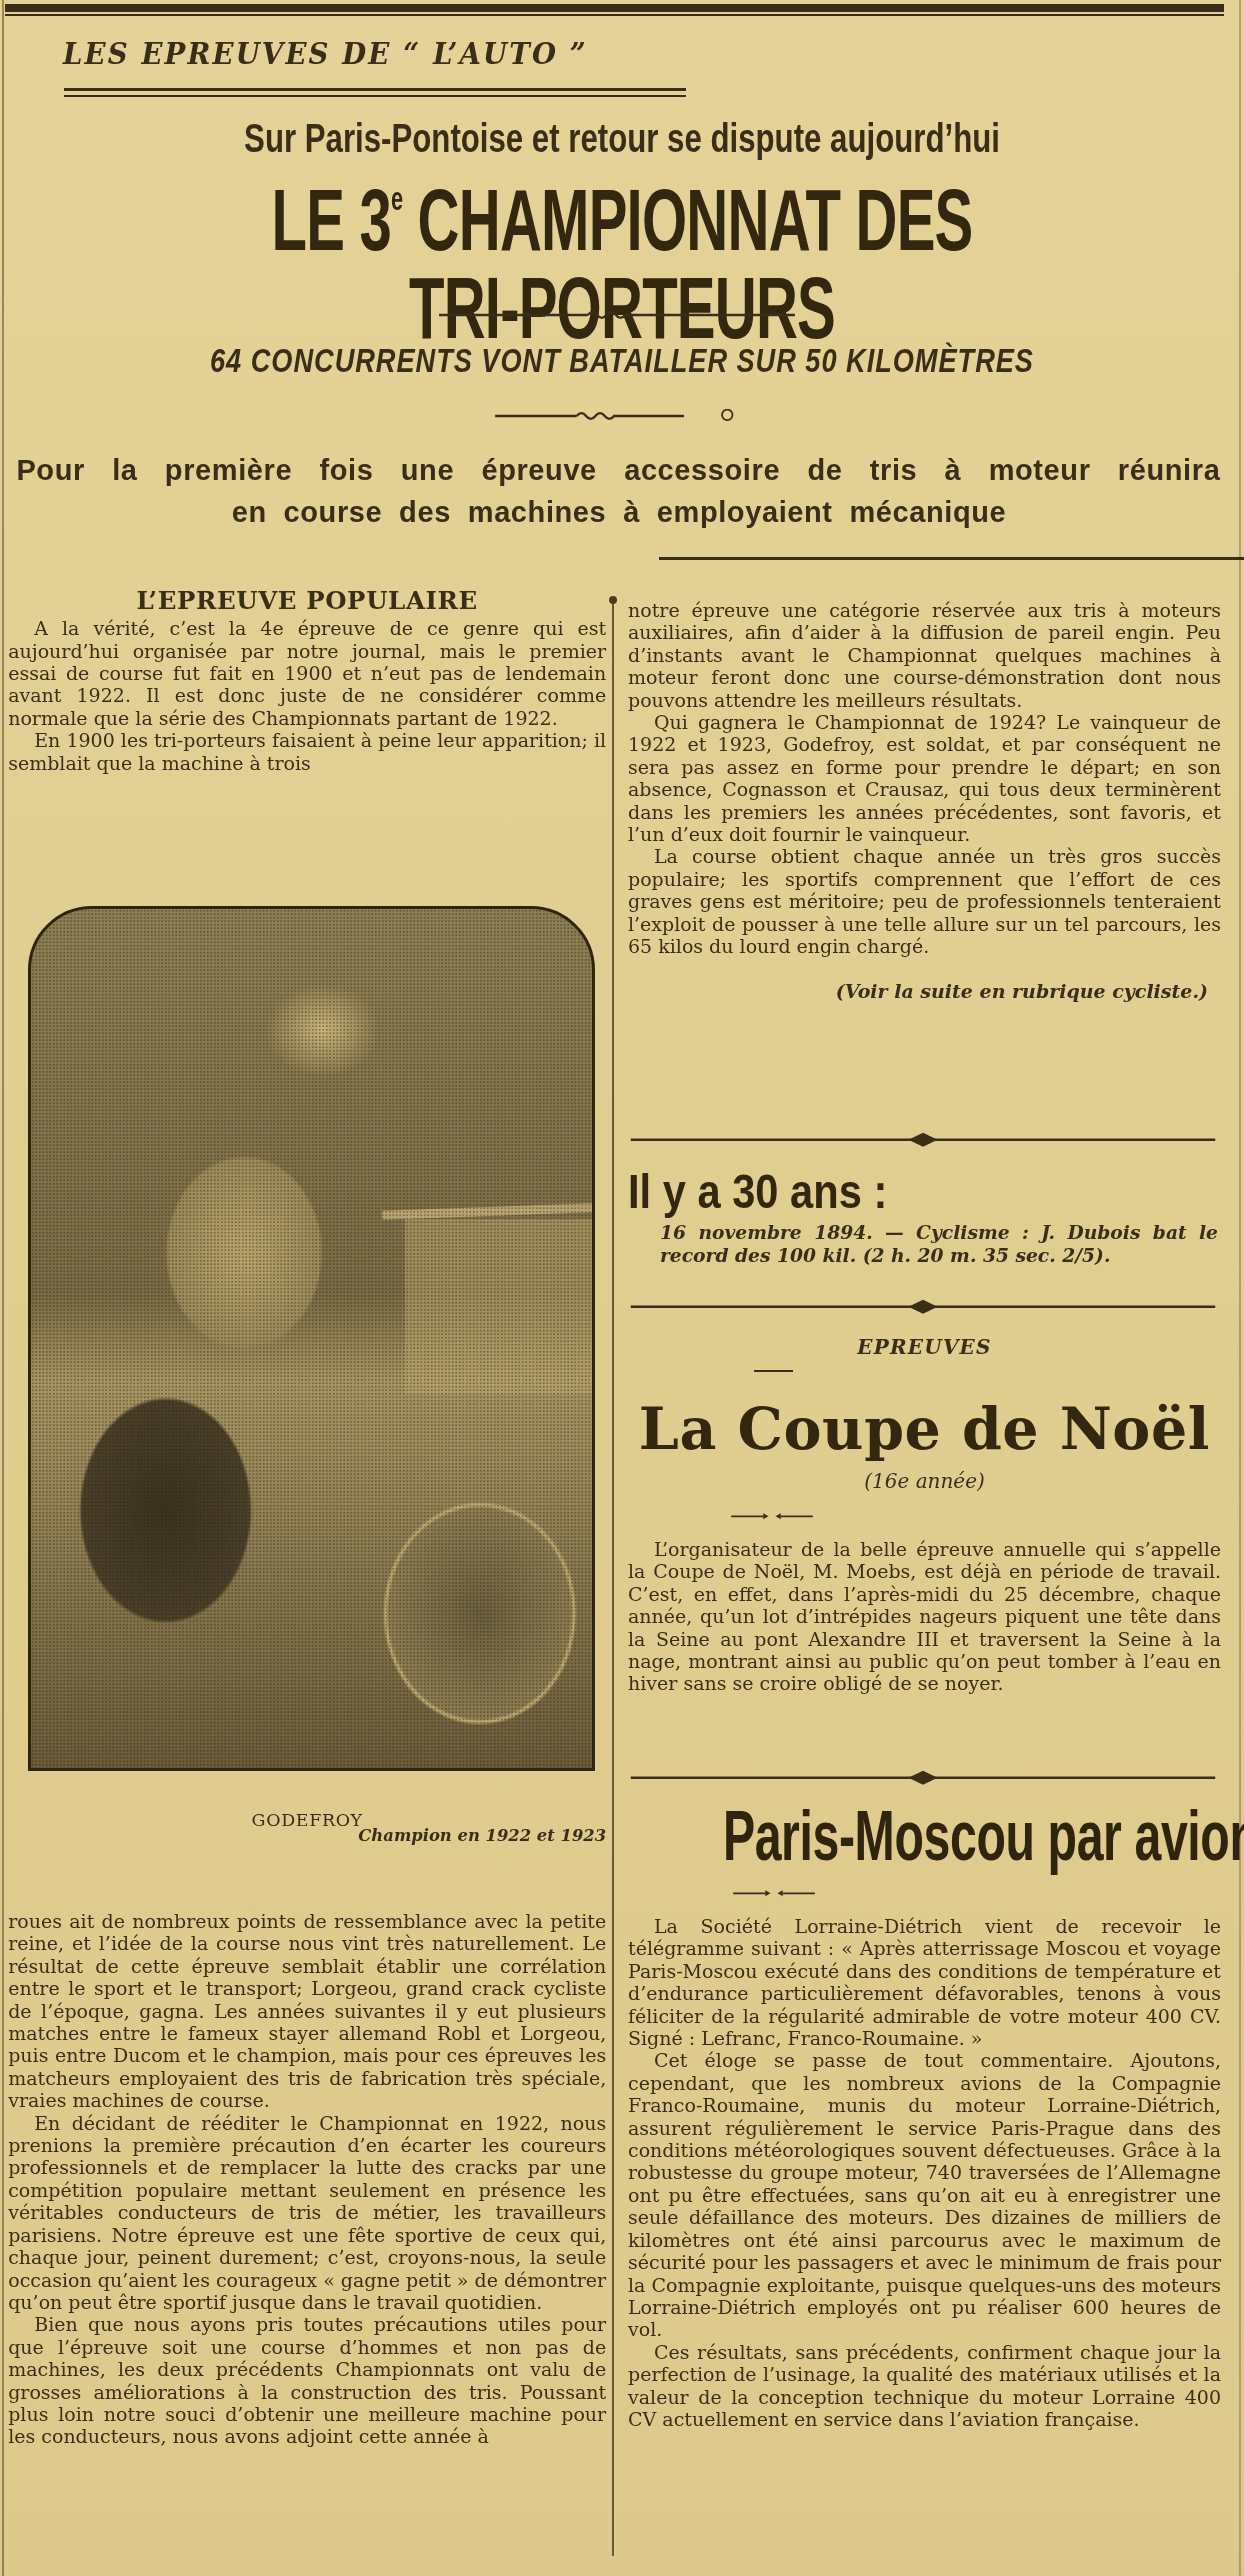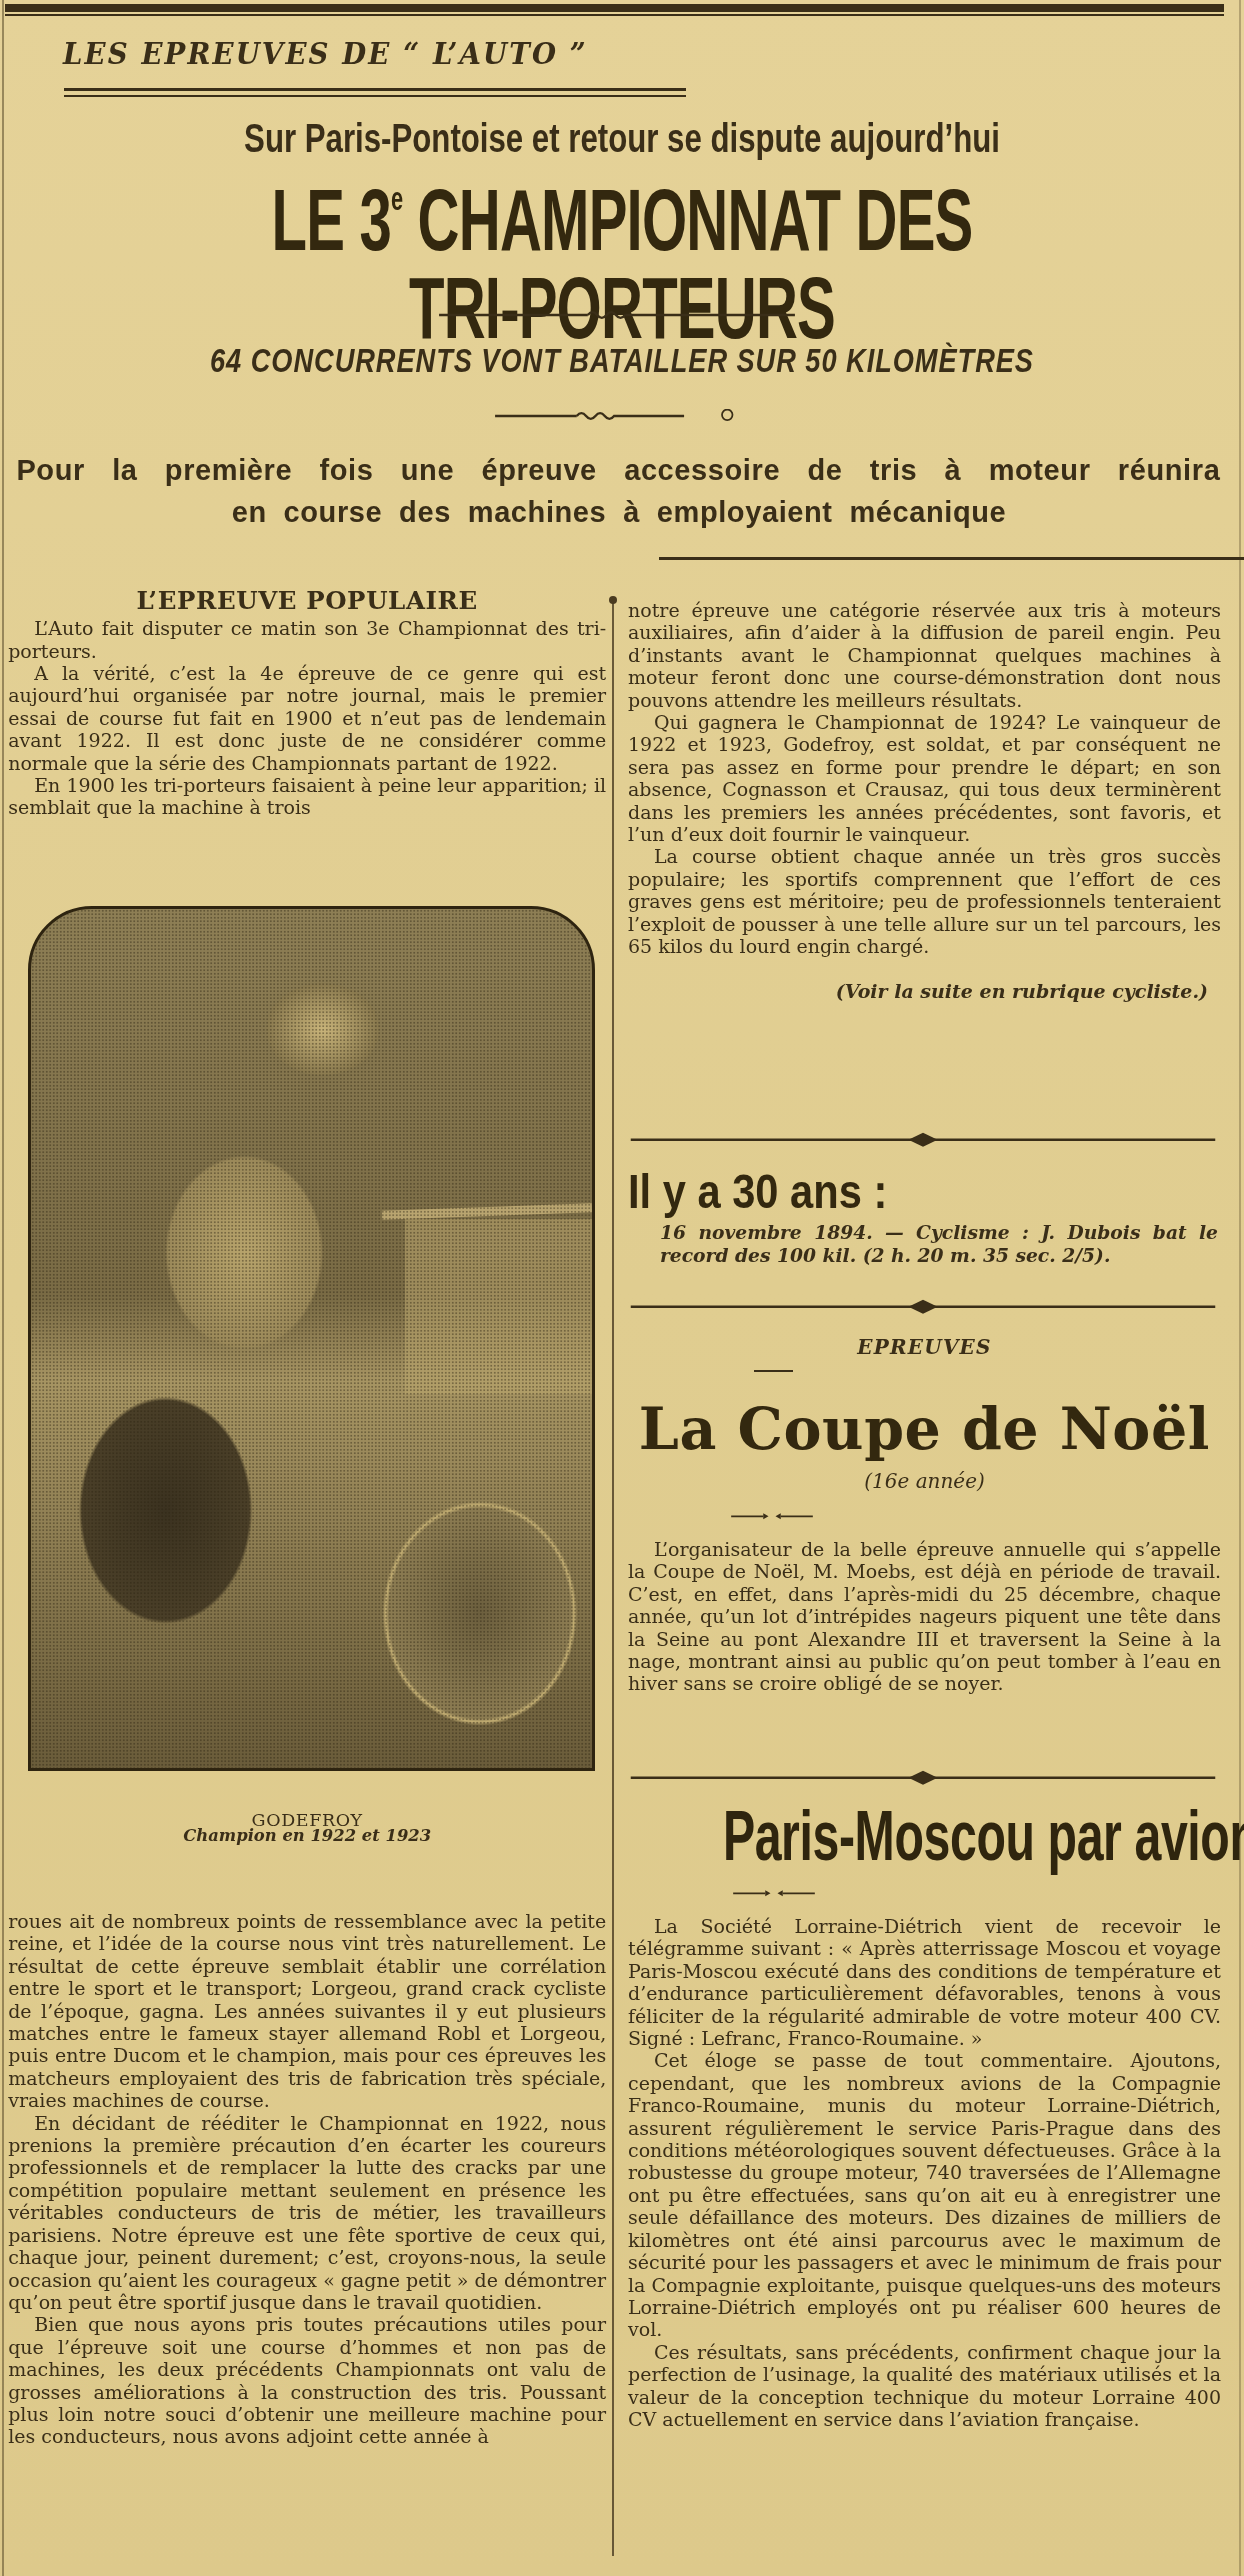--- a/index.html
+++ b/index.html
@@ -89,21 +89,21 @@
     .photo::after {
       content:""; position:absolute; inset:0;
       background-image: radial-gradient(#2a2210 0.6px, transparent 0.9px);
       background-size: 3.5px 3.5px; opacity:.45;
     }
     .photo .bar { position:absolute; left:351px; top:298px; width:210px; height:9.3px; background:#c8b37a; opacity:.8; transform: rotate(-2deg); }
     .photo .box { position:absolute; left:374px; top:310px; width:187px; height:175px; background:#b9a56d; opacity:.55; }
 
     .caption-name { position:absolute; left:8.2px; width:598px; top:1798px; text-align:center;
       font-family: "DejaVu Serif", serif; font-size: 17.5px; letter-spacing: 0.6px; margin-top: 12px; }
-    .caption-sub { position:absolute; left:8.2px; width:598px; top:1826px; text-align:center;
+    .caption-sub { position:absolute; left:8.2px; width:598px; top:1826px; text-align:right;
       font-family: "DejaVu Serif", serif; font-style: italic; font-weight: bold; font-size: 16.4px; }
 
     .sep-diamond { position:absolute; height:17.5px; }
     .signoff { text-align:right; font-style: italic; font-weight:bold; margin-top: 22px; padding-right: 13px; font-size: 19px; }
 
     .h-ilya { position:absolute; left:628px; top:1163px; font-family:"Liberation Sans", sans-serif; font-weight:bold;
       font-size: 49px; transform: scaleX(0.85); transform-origin:left; color:#33280f; }
     .ilya-body { position:absolute; left:660px; width:558px; top:1221px; font-family:"DejaVu Serif", serif;
       font-style: italic; font-weight:bold; font-size: 18.7px; line-height: 23px; text-align: justify; }
 
@@ -152,21 +152,20 @@
 
   <div class="deck">Pour la première fois une épreuve accessoire de tris à moteur réunira</div>
   <div class="deck2">en course des machines à employaient mécanique</div>
   <div class="deck-rule"></div>
 
   <div class="col-divider"></div>
   <div class="col-divider-dot"></div>
 
   <div class="col col-left" style="top:590px;">
     <div class="sect-title">L’EPREUVE POPULAIRE</div>
-    <p>L’Auto fait disputer ce matin son 3e Championnat des tri-porteurs.</p>
     <p>A la vérité, c’est la 4e épreuve de ce genre qui est aujourd’hui organisée par notre journal, mais le premier essai de course fut fait en 1900 et n’eut pas de lendemain avant 1922. Il est donc juste de ne considérer comme normale que la série des Championnats partant de 1922.</p>
     <p>En 1900 les tri-porteurs faisaient à peine leur apparition; il semblait que la machine à trois</p>
   </div>
 
   <div class="photo" aria-label="Photo of Godefroy on a tri-porteur">
     <div class="bar"></div>
     <div class="box"></div>
   </div>
   <div class="caption-name">GODEFROY</div>
   <div class="caption-sub">Champion en 1922 et 1923</div>

